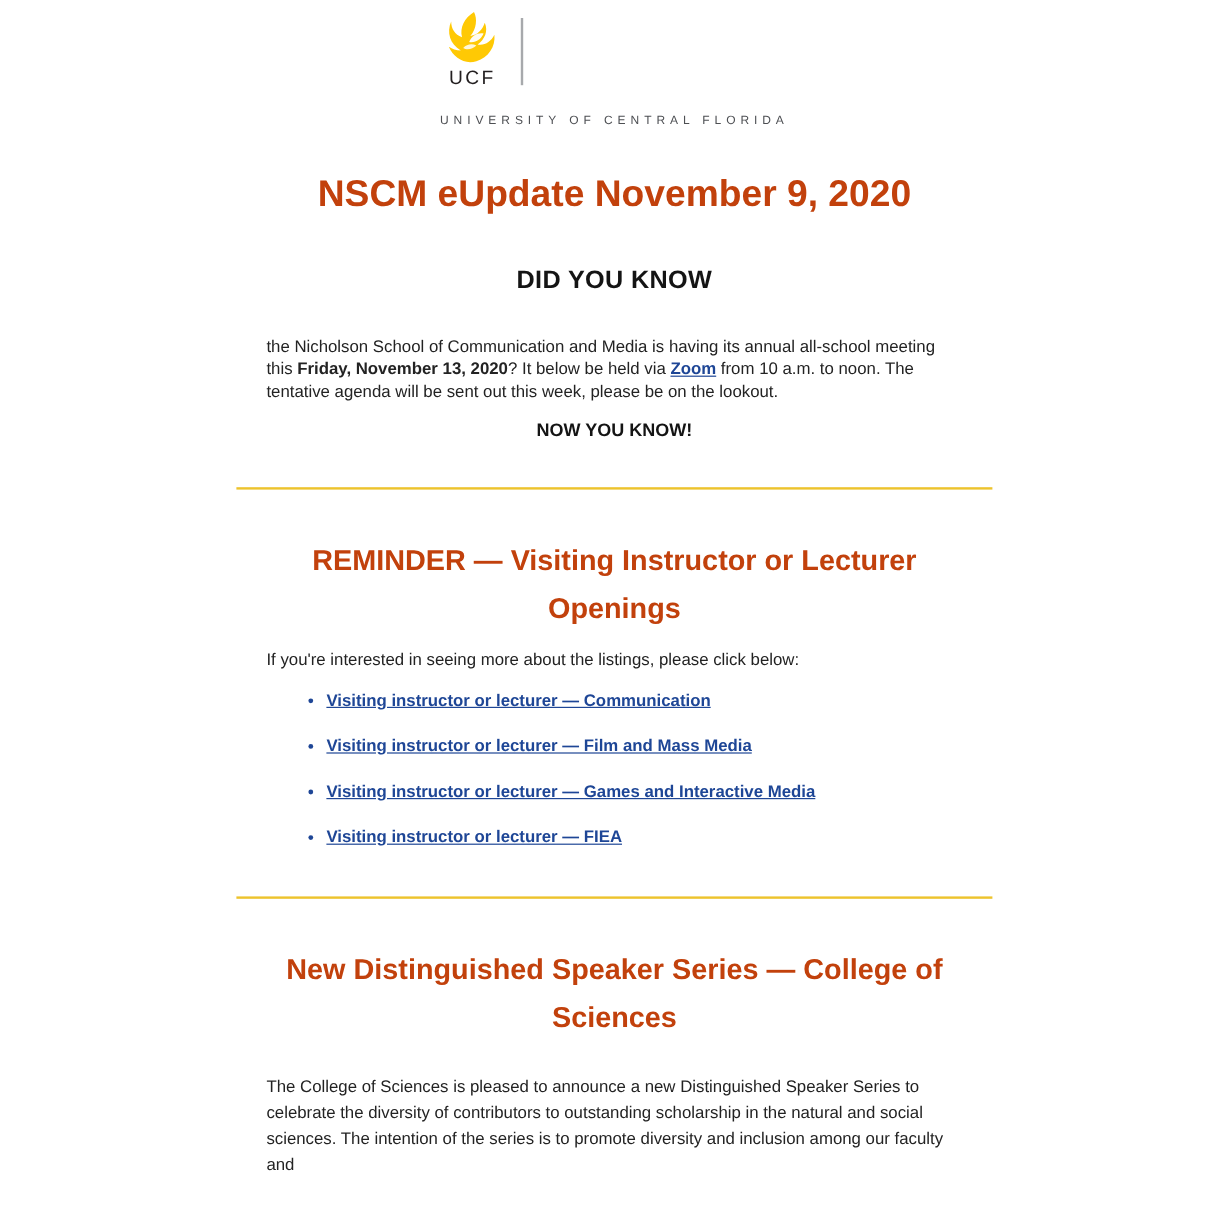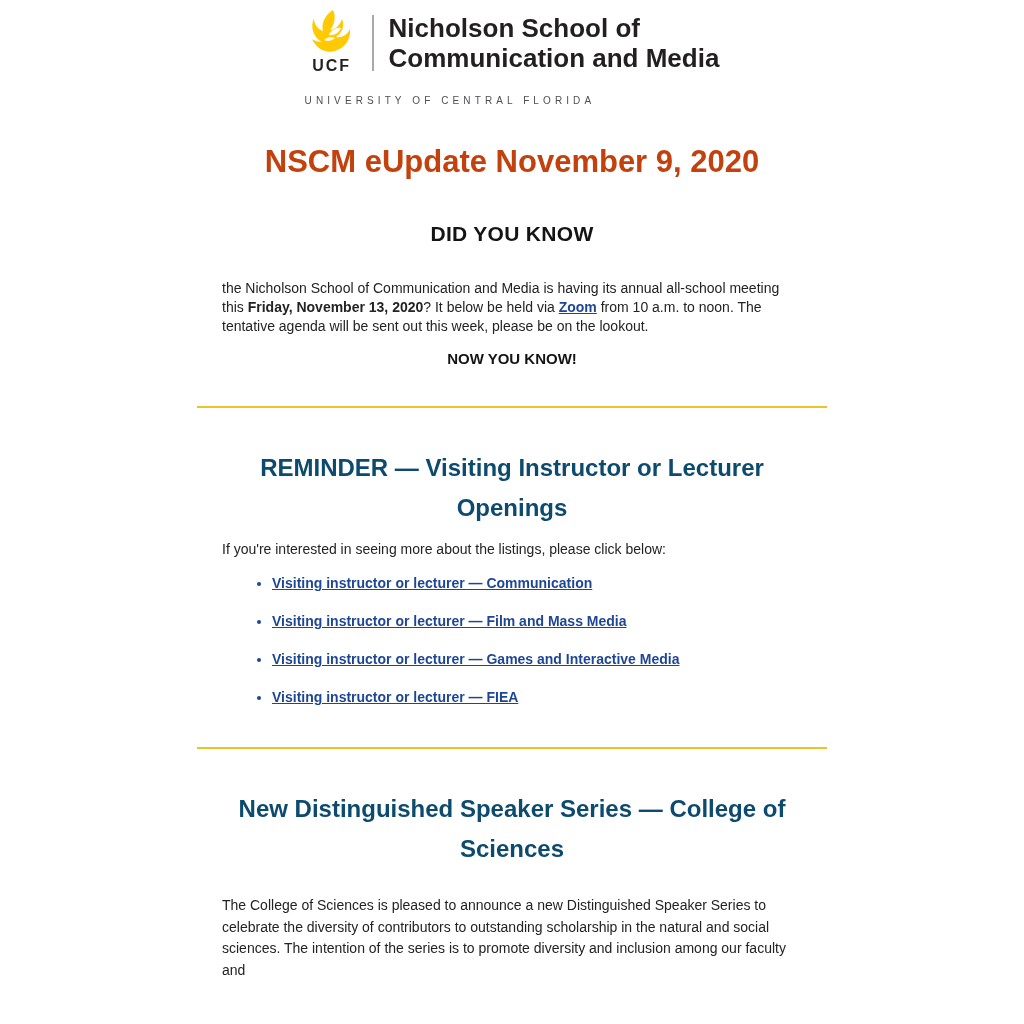--- a/index.html
+++ b/index.html
@@ -12,29 +12,29 @@
     color: #1e1e1e;
   }
   .email { width: 630px; margin: 0 auto; padding-top: 10px; }
   .text-col { width: 580px; margin: 16px auto; }
 
   
   .masthead { display: flex; justify-content: center; }
   .logo-block { display: inline-block; }
   .logo-row { display: flex; align-items: center; }
   .logo-mark { display: flex; flex-direction: column; align-items: center; width: 54px; }
-  .ucf-word { font-weight: bold; font-size: 16px; letter-spacing: 2px; color: #231f20; margin-top: 1px; }
+  .ucf-word { font-weight: normal; font-size: 16px; letter-spacing: 2px; color: #231f20; margin-top: 1px; }
   .logo-sep { width: 2px; height: 56px; background: #a7a9ac; margin: 0 15px 0 13px; }
   .logo-text { font-weight: bold; font-size: 26px; line-height: 30px; color: #231f20; white-space: nowrap; }
   .univ-line { margin-top: 20px; font-size: 10px; letter-spacing: 4.1px; color: #4d4f53; }
 
   
   .title { font-size: 31px; line-height: 36px; font-weight: bold; text-align: center; margin: 38px 0 0; color: #c2410c; }
   .dyk { font-size: 21px; line-height: 24px; font-weight: bold; text-align: center; margin: 42px 0 0; letter-spacing: .3px; color: #141414; }
-  .section-heading { font-size: 24px; line-height: 40px; font-weight: bold; text-align: center; margin: 40px auto 0; color: #0c4a6e; }
+  .section-heading { font-size: 24px; line-height: 40px; font-weight: bold; text-align: center; margin: 40px auto 0; color: #c2410c; }
 
   
   .body-text { font-size: 14px; line-height: 19px; color: #232323; }
   .intro-para { margin: 33px auto 0; }
   .nyk { font-size: 15px; line-height: 18px; font-weight: bold; text-align: center; margin: 14px 0 0; color: #141414; }
   .reminder-para { margin: 31px auto 0; }
   .listings-intro { margin: 12px auto 16px; }
   .speaker-para { margin: 26px auto 0; line-height: 21.5px; }
 
   .divider { border: none; border-top: 2px solid #edc32c; margin: 38px 0 0; }
@@ -58,24 +58,20 @@
       <div class="logo-row">
         <div class="logo-mark">
           <svg width="44" height="46" viewBox="0 0 44 46" aria-hidden="true">
             <path fill="#FFC904" d="M23 0 C15 5 11 13 13 21 C7 19 4 14 4 8 C0 17 3 27 12 32 C8 32 5 31 2 29 C6 38 15 44 25 41 C35 38 41 29 40 19 C37 25 32 28 26 27 C32 23 35 16 32 9 C30 15 26 19 20 20 C25 14 26 6 23 0 Z"></path>
             <path fill="#ffffff" d="M19 25 C21 20 26 17 31 18 C29 23 24 26 19 25 Z" opacity="0.95"></path>
             <path fill="#ffffff" d="M14 30 C17 27 21 26 25 28 C22 31 17 32 14 30 Z" opacity="0.85"></path>
           </svg>
           <div class="ucf-word">UCF</div>
         </div>
         <div class="logo-sep"></div>
-        <div class="logo-text">
-          <div>Nicholson School of</div>
-          <div>Communication and Media</div>
-        </div>
       </div>
       <div class="univ-line">UNIVERSITY OF CENTRAL FLORIDA</div>
     </div>
   </header>
 
   <h1 class="title">NSCM eUpdate November 9, 2020</h1>
 
   <h2 class="dyk">DID YOU KNOW</h2>
 
   <p class="body-text text-col intro-para"><span>the Nicholson School of Communication and Media is having its annual all-school meeting this </span><b>Friday, November 13, 2020</b><span>? It below be held via </span><a class="link">Zoom</a><span> from 10 a.m. to noon. The tentative agenda will be sent out this week, please be on the lookout.</span></p>

